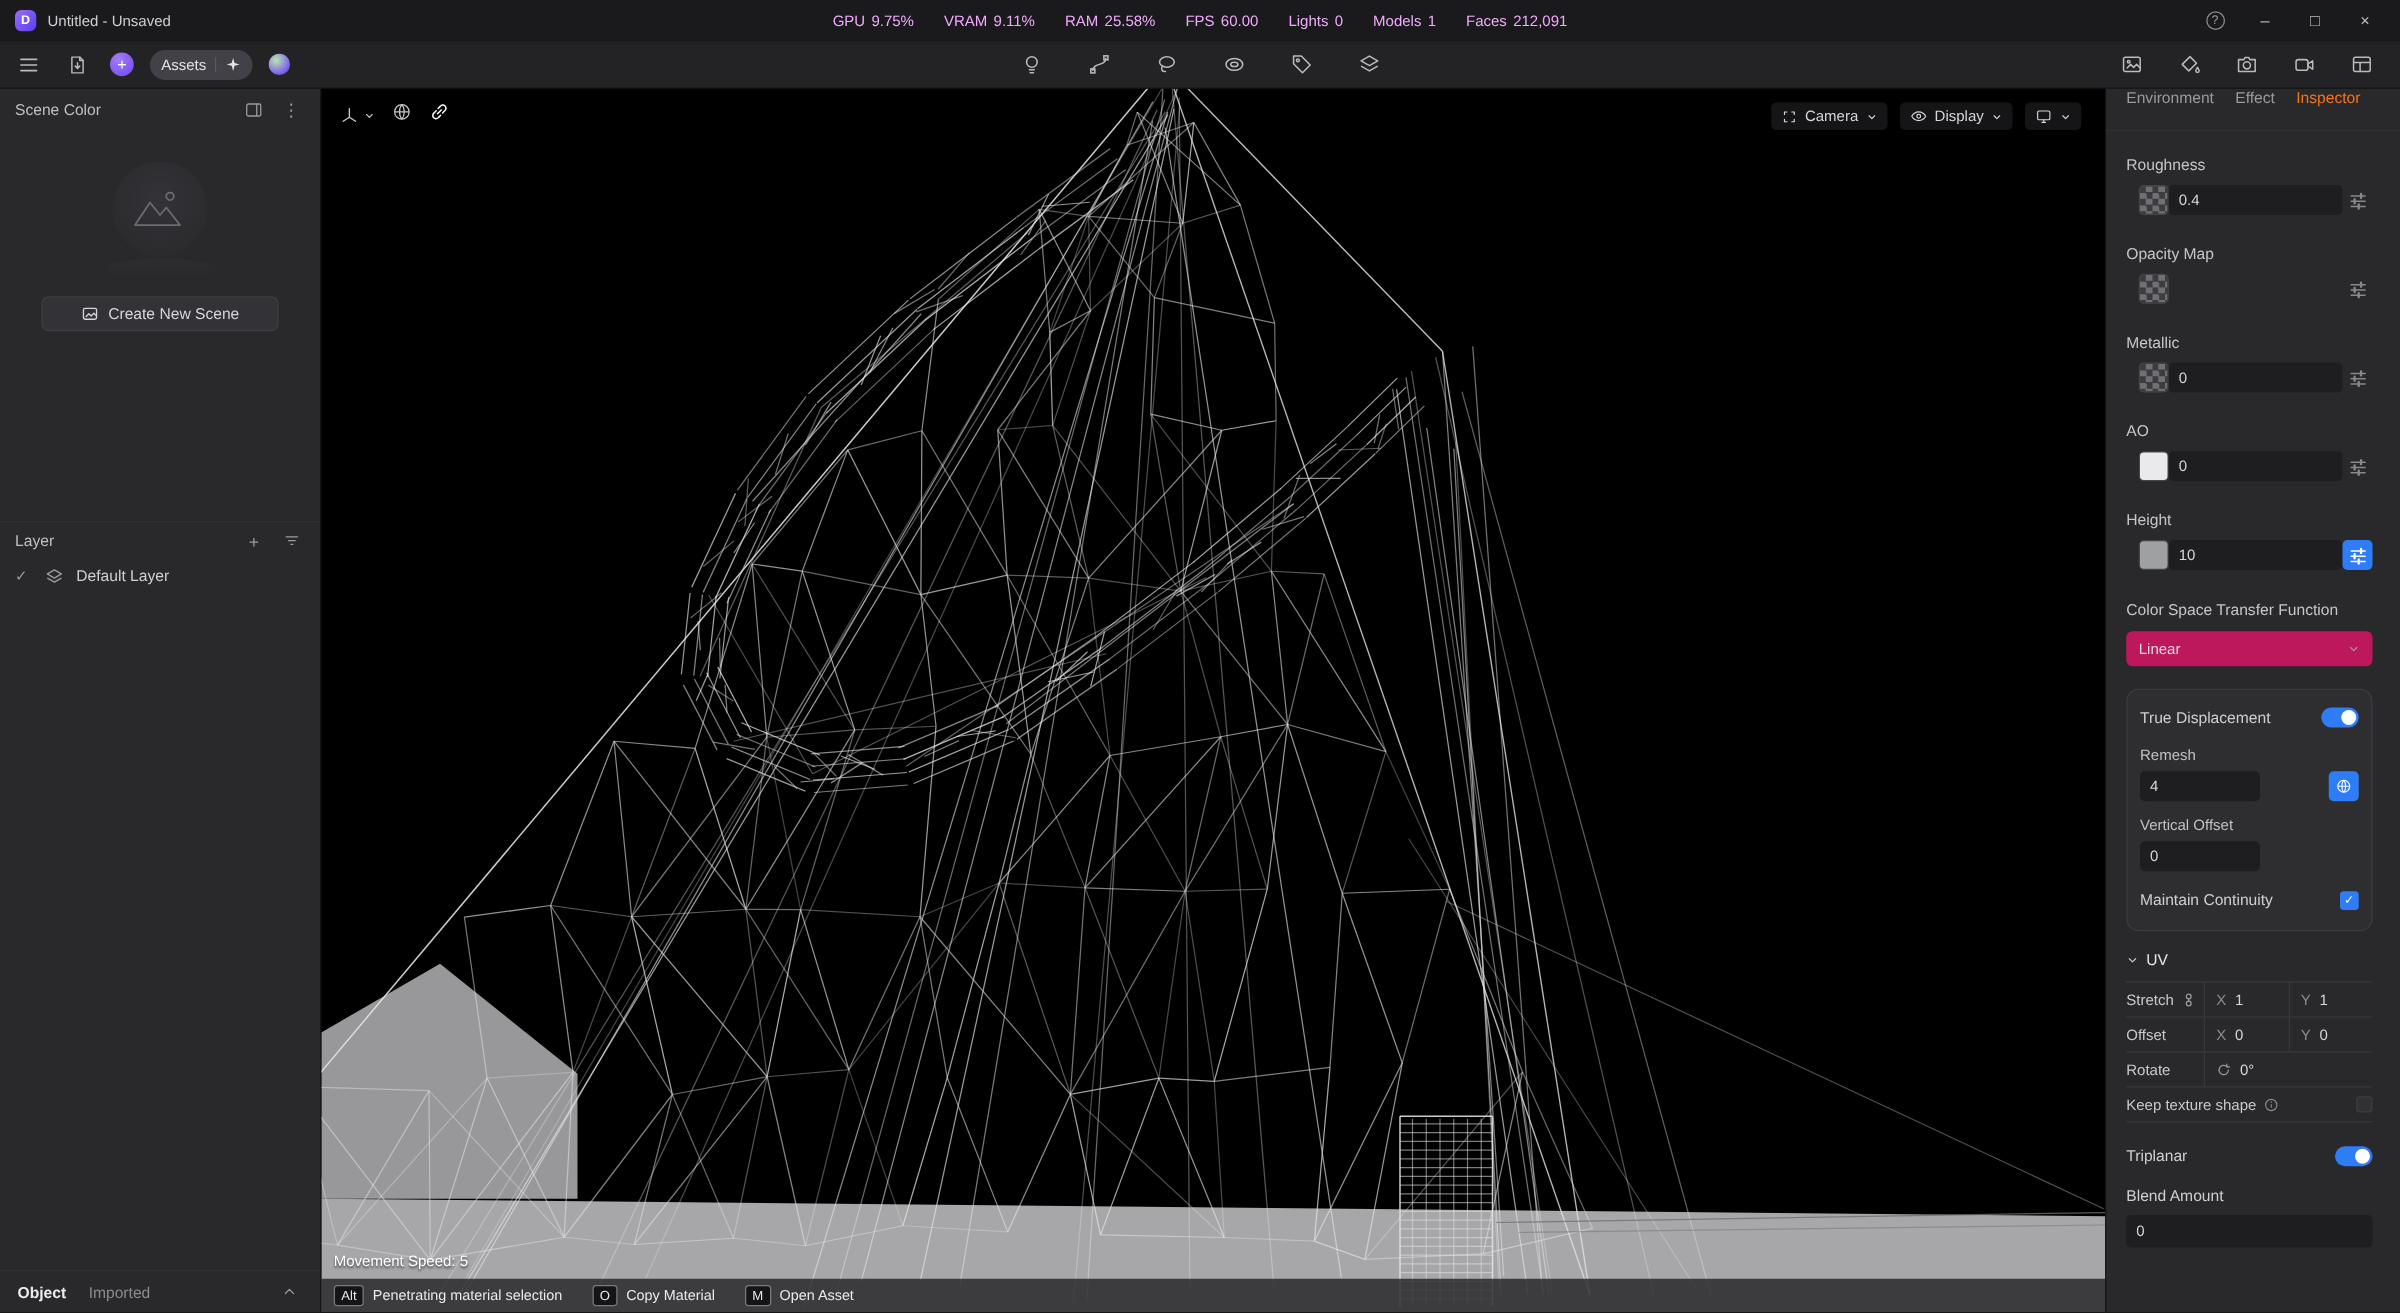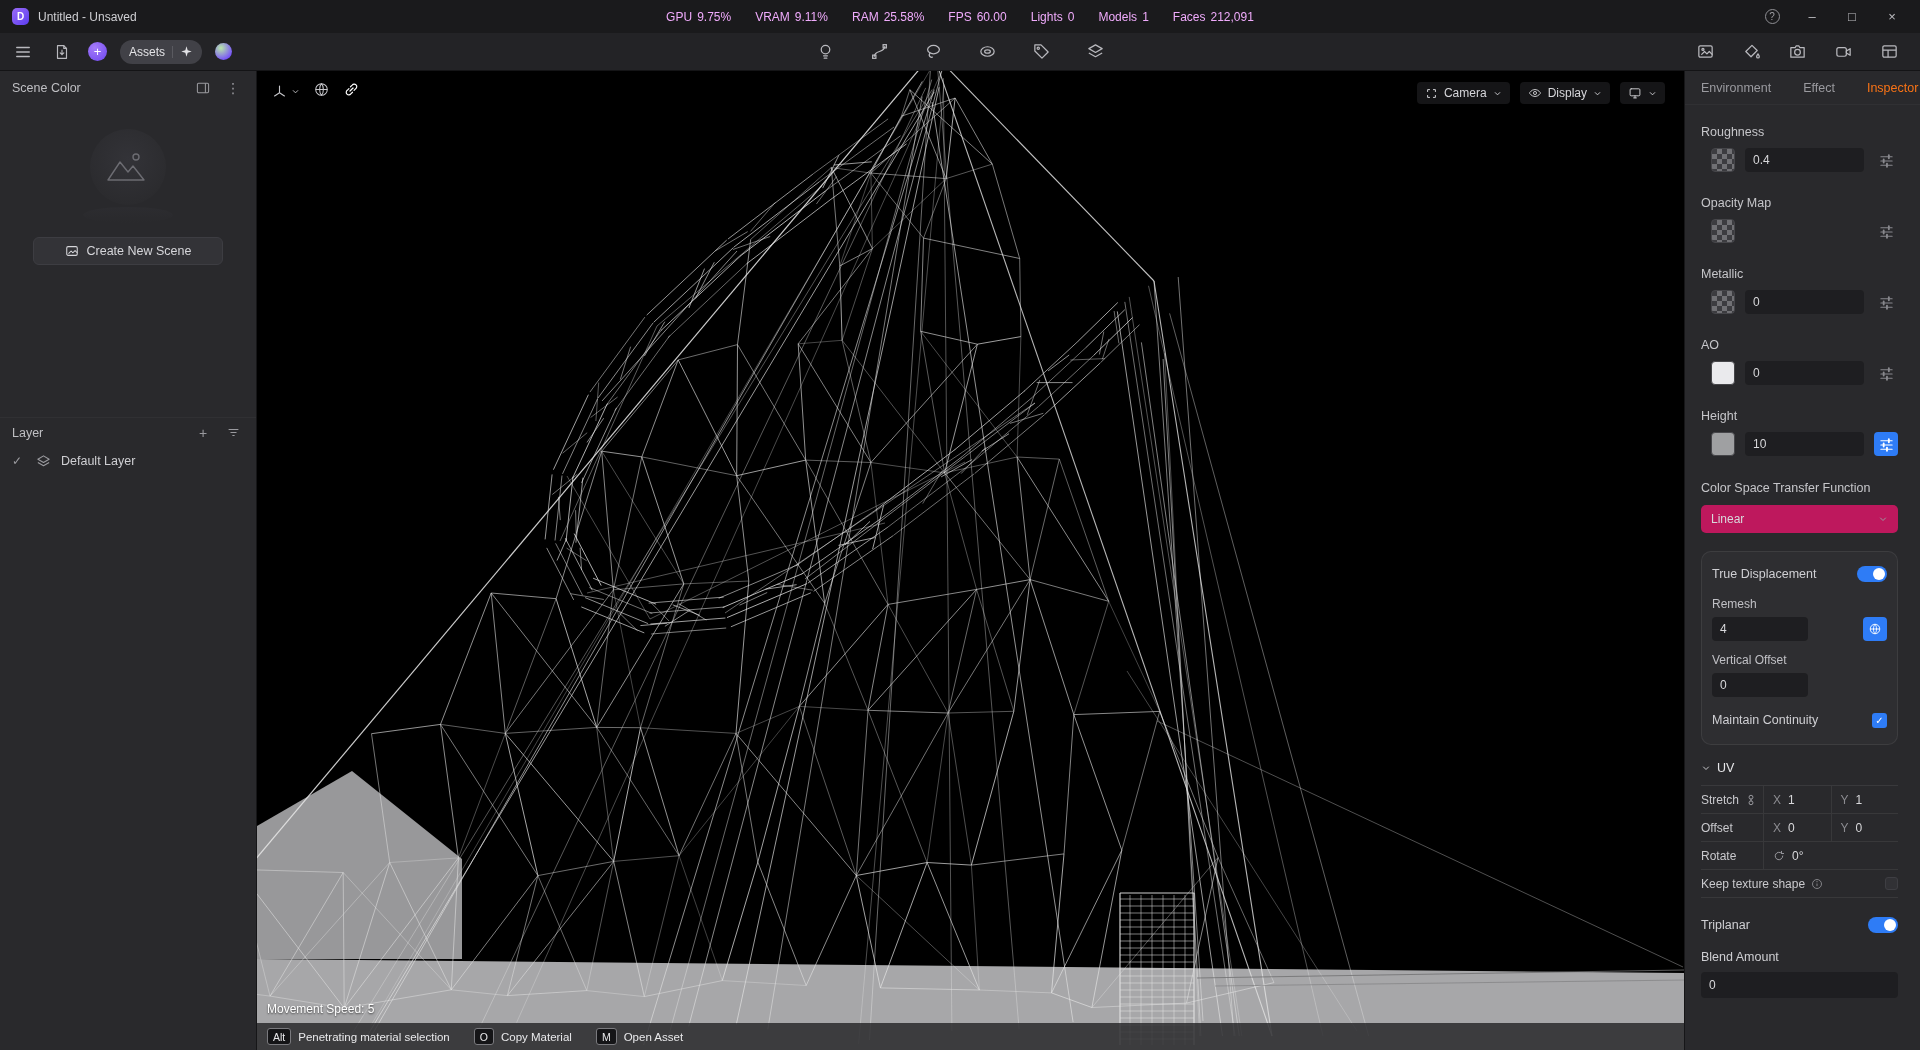--- a/index.html
+++ b/index.html
@@ -65,27 +65,27 @@
         padding:0 8px;font-size:12px;color:#d6d6da;}
   .vp-speed{position:absolute;left:10px;bottom:34px;font-size:12px;color:#fff;text-shadow:0 1px 2px rgba(0,0,0,.65);z-index:6;}
   .vp-hintbar{position:absolute;left:0;right:0;bottom:0;height:27px;background:rgba(30,30,32,.78);display:flex;
         align-items:center;gap:24px;padding:0 10px;z-index:6;}
   .hint{display:flex;align-items:center;gap:7px;font-size:11.5px;color:#e9e9eb;}
   .key{height:17px;min-width:17px;padding:0 5px;background:#151517;border:1px solid #7a7a7e;border-radius:3px;
         font-size:10.5px;color:#e9e9eb;display:flex;align-items:center;justify-content:center;}
 
   
   .inspector{width:236px;background:#29292c;border-left:1px solid #161618;display:flex;flex-direction:column;flex:none;}
-  .insp-tabs{height:34px;flex:none;display:flex;align-items:center;gap:32px;padding:0 14px 0 16px;font-size:12.5px;border-bottom:1px solid #303033;}
+  .insp-tabs{height:34px;flex:none;display:flex;gap:17px;padding:0 14px 0 16px;font-size:12.5px;border-bottom:1px solid #303033;}
   .insp-tab{color:#9a9a9f;}
   .insp-tab.active{color:#f97316;}
   .insp-tabs .spacer{flex:1;}
   .insp-body{flex:1;overflow:hidden;padding:0 22px 0 16px;}
   .map-label{font-size:12.5px;color:#c6c6ca;margin:23px 0 8px;}
-  .map-row{display:flex;align-items:center;gap:10px;height:26px;padding-left:10px;}
+  .map-row{display:flex;align-items:center;height:26px;padding-left:10px;}
   .thumb{width:24px;height:24px;border-radius:4px;flex:none;border:1px solid #46464a;}
   .thumb.checker{background:repeating-conic-gradient(#707074 0% 25%,#3c3c40 0% 50%) 0 0/10px 10px;}
   .thumb.white{background:#eaeaed;}
   .thumb.gray{background:#9fa0a2;}
   .map-input{flex:1;min-width:0;height:24px;background:#1e1e21;border:none;border-radius:4px;color:#d8d8db;font-size:12px;padding:0 8px;outline:none;}
   .map-spacer{flex:1;}
   .sliders-btn{width:24px;height:24px;flex:none;display:flex;align-items:center;justify-content:center;color:#88888d;
         background:transparent;border:none;border-radius:4px;}
   .sliders-btn.blue{background:#2e7cf6;color:#fff;}
   .cs-label{font-size:12.5px;color:#c6c6ca;margin:24px 0 10px;}
@@ -316,20 +316,30 @@
       </div>
       <div class="layer-row">
         <span class="layer-check">✓</span>
         <svg width="15" height="15" viewBox="0 0 16 16" fill="none" stroke="#9a9a9f" stroke-width="1.2" stroke-linejoin="round">
             <path d="M8 2l6 3.5L8 9 2 5.5z"></path>
             <path d="M2 9l6 3.5L14 9"></path>
           </svg>
         <span>Default Layer</span>
       </div>
 
+      <div class="side-foot">
+        <span class="foot-tab active">Object</span>
+        <span class="foot-tab dim">Imported</span>
+        <span class="spacer"></span>
+        <span class="mini-btn">
+          <svg width="13" height="13" viewBox="0 0 20 20" fill="none" stroke="currentColor" stroke-width="1.5" stroke-linecap="round" stroke-linejoin="round">
+              <path d="M5 12l5-5 5 5"></path>
+            </svg>
+        </span>
+      </div>
     </aside>
 
     <div class="viewport">
       <svg id="wire-svg" viewBox="0 0 1427 979" preserveAspectRatio="none">
           <polygon points="0,755 95,700 205,788 205,888 0,888" fill="#98989a"></polygon>
           <polygon points="0,888 1427,902 1427,979 0,979" fill="#a7a7a9"></polygon>
           <line x1="652.8" y1="18.7" x2="644.4" y2="45.2" stroke="#e3e3e3" stroke-opacity="0.4409574786201119" stroke-width="1"></line>
           <line x1="644.4" y1="45.2" x2="698.1" y2="27.0" stroke="#e3e3e3" stroke-opacity="0.5217863883823156" stroke-width="1"></line>
           <line x1="652.8" y1="18.7" x2="689.2" y2="107.6" stroke="#e3e3e3" stroke-opacity="0.5590134679619223" stroke-width="1"></line>
           <line x1="652.8" y1="18.7" x2="735.3" y2="93.1" stroke="#e3e3e3" stroke-opacity="0.5533369148336351" stroke-width="1"></line>

